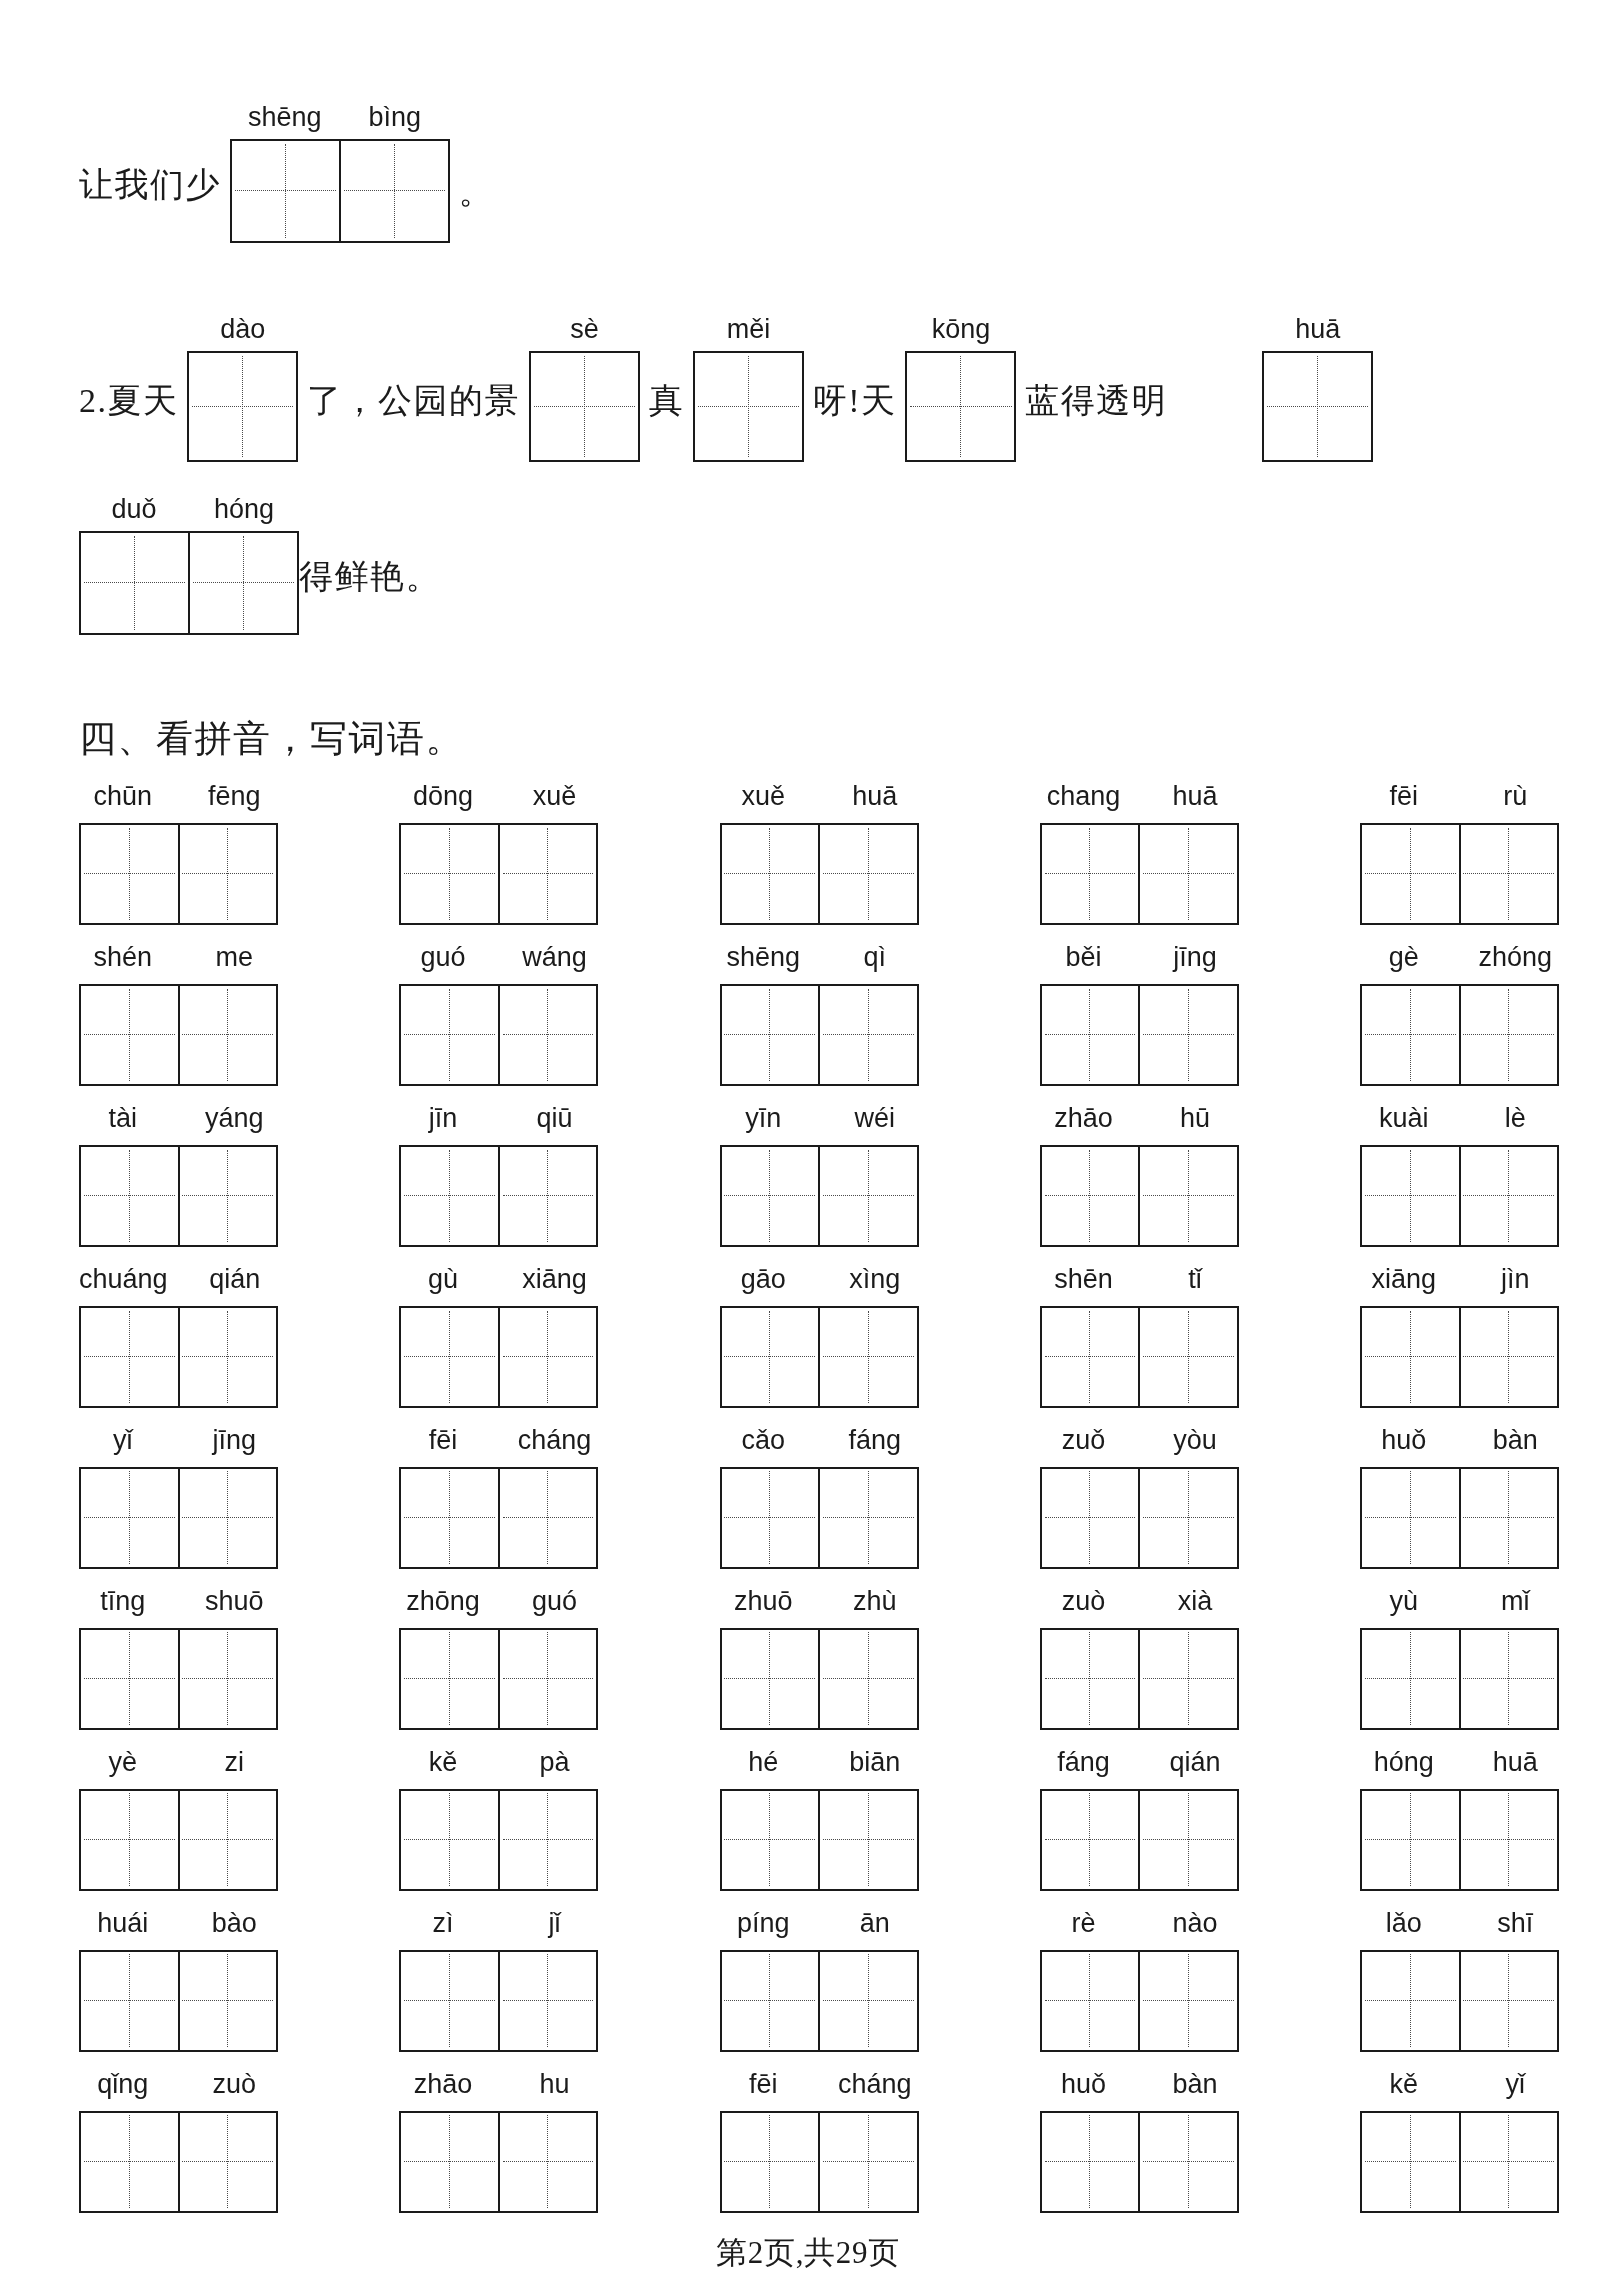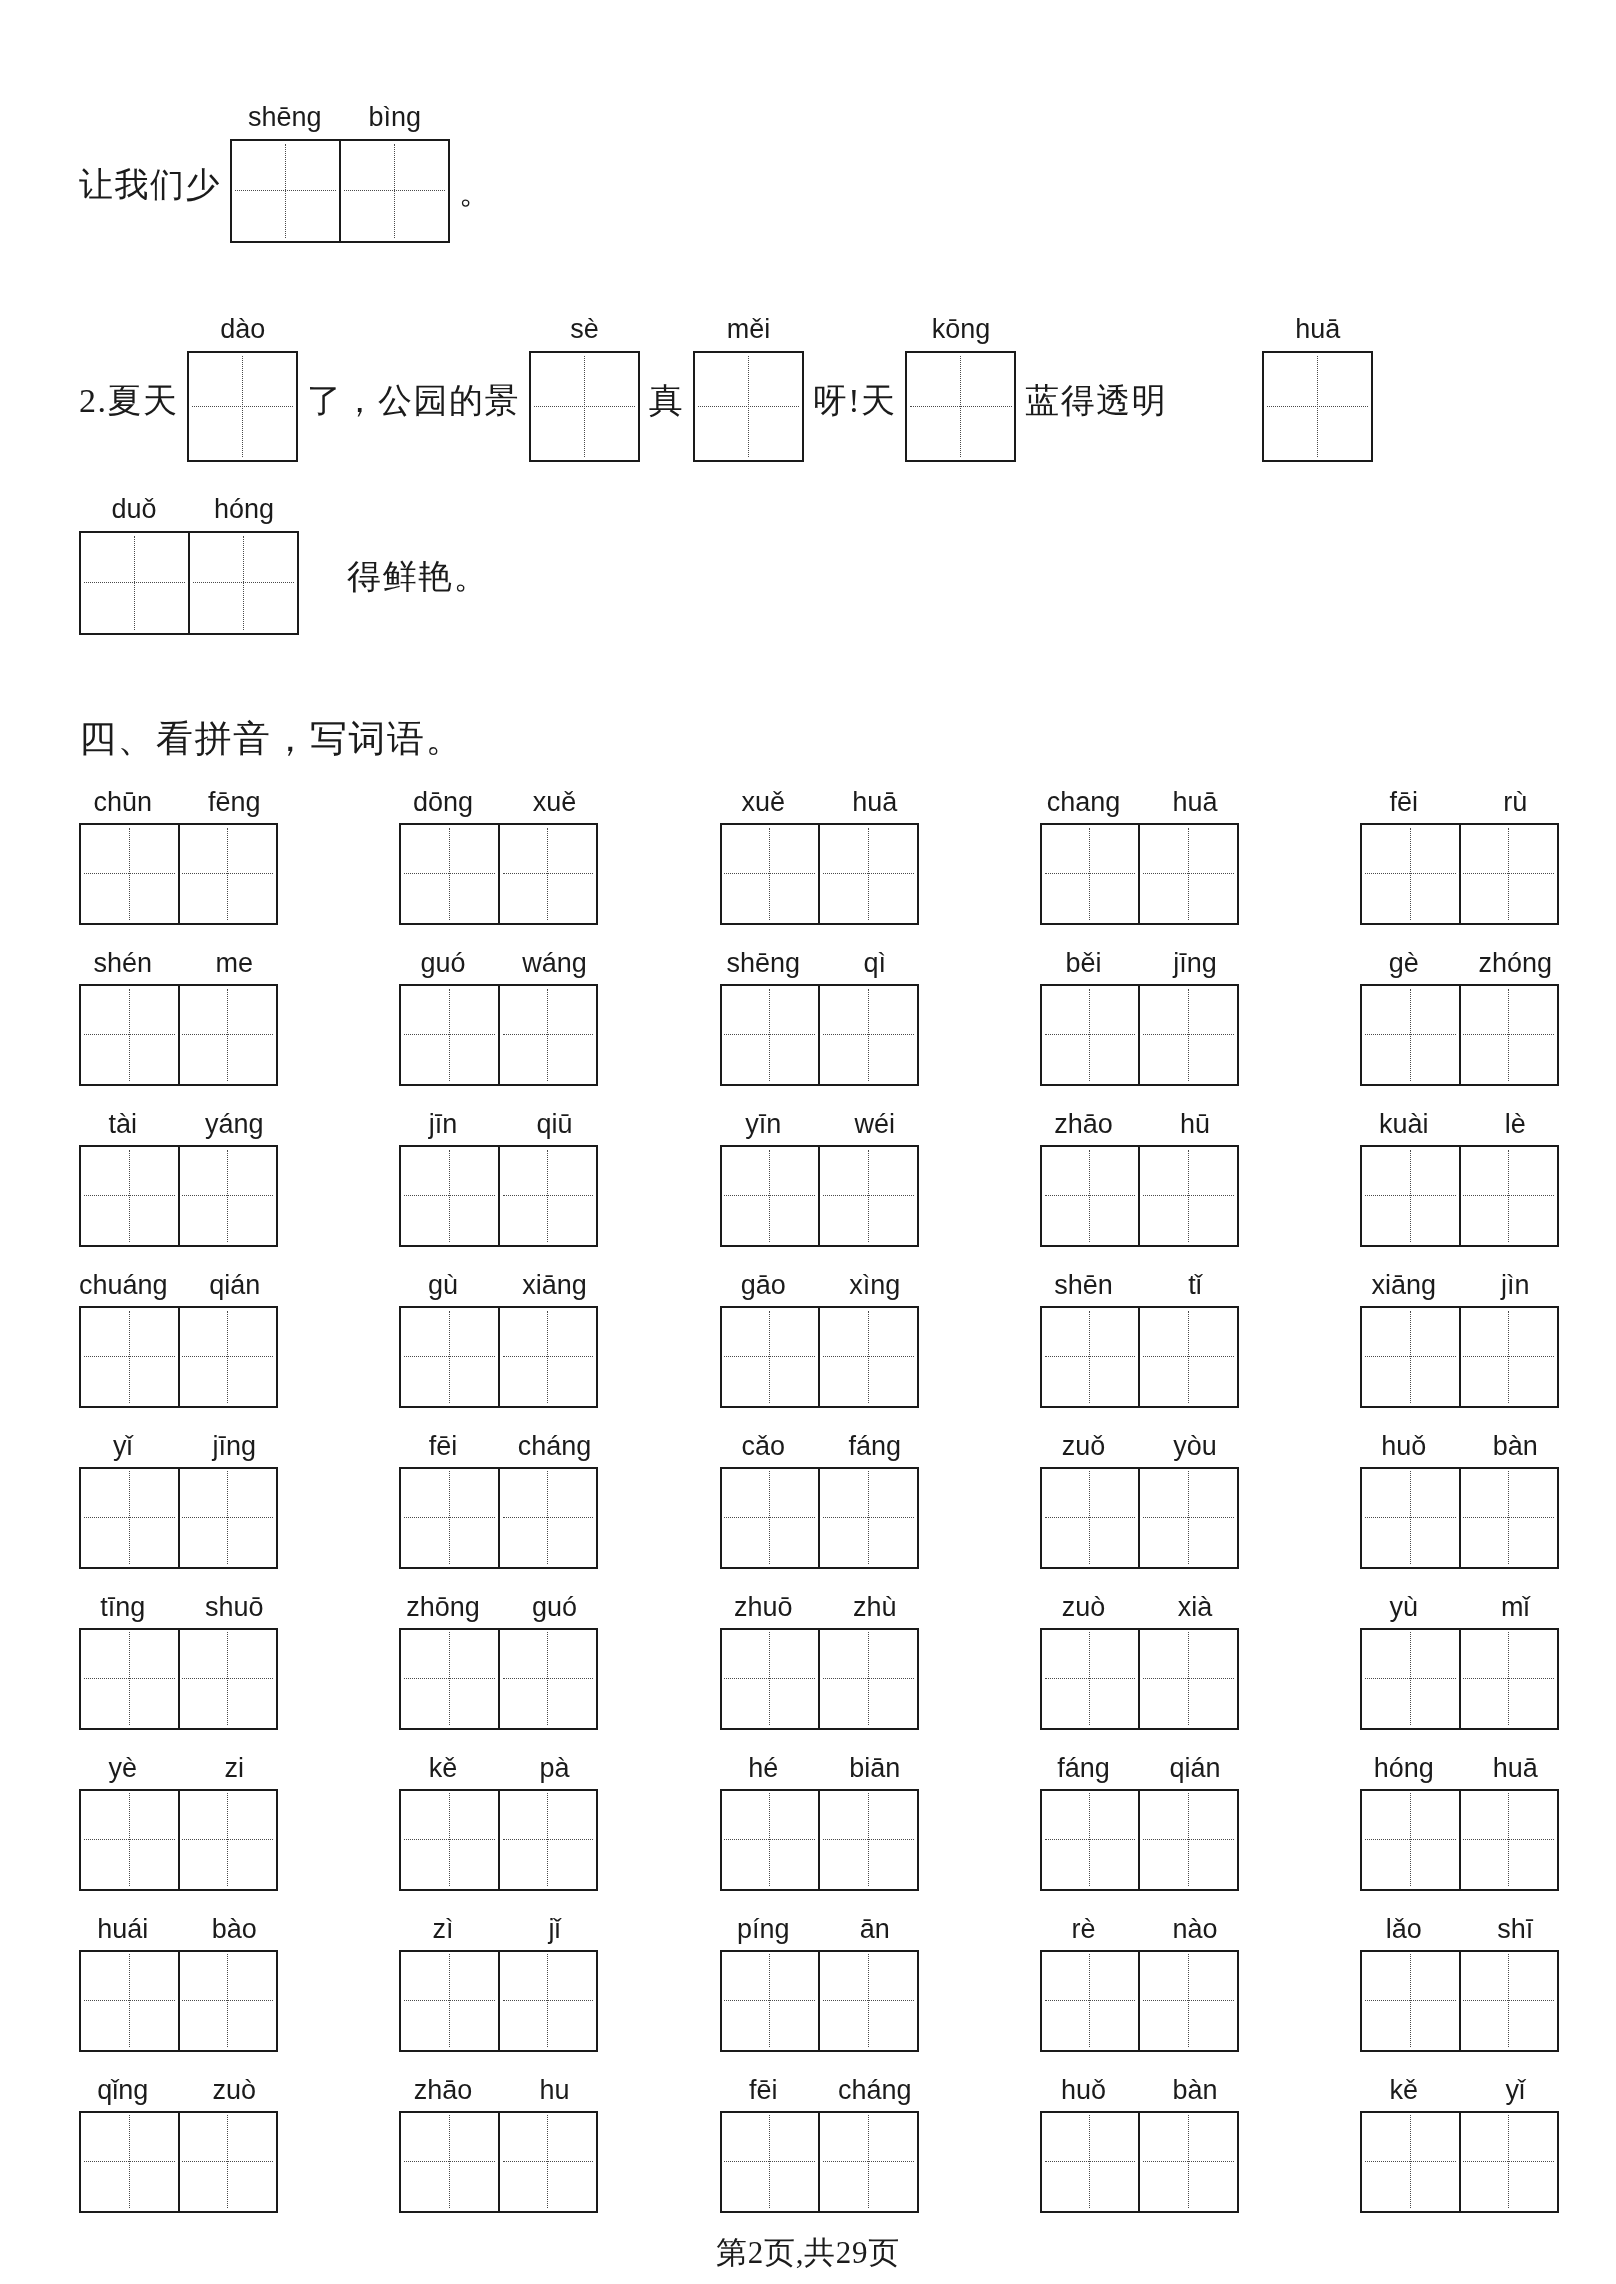--- a/index.html
+++ b/index.html
@@ -45,29 +45,29 @@
   .box1  { width: 111px; height: 111px; }
   .boxg  { width: 199px; height: 102px; }
 
   .t-mid  { margin-bottom: 35px; }   
   .t-mid2 { margin-bottom: 38px; }
   .t-low  { margin-bottom: 28px; }   
   .gap-s { width: 8.8px; flex: none; }
 
   .line1 { }
   .line2 { margin-top: 64px; }
-  .line3 { margin-top: 25px; gap: 48px; }
+  .line3 { margin-top: 25px; }
 
   
   .sec-title { margin-top: 79px; font-size: 37px; font-weight: 400; }
   .grid { margin-top: 17.6px; }
   .grid-row { display: flex; justify-content: space-between; margin-bottom: 17.6px; }
   .wcell { display: flex; flex-direction: column; width: 199px; flex: none; }
   .wcell .plabel {
-    display: flex; justify-content: center; align-items: flex-end;
+    display: flex; justify-content: center; 
     height: 37px; margin-bottom: 4.4px; gap: 24px;
   }
   .wcell .plabel .syl { flex: 1; text-align: center; }
 
   
   .footer {
     position: absolute; bottom: 10px; left: 0; right: 0;
     text-align: center; font-size: 31px; letter-spacing: 0.7px;
   }
 </style>

